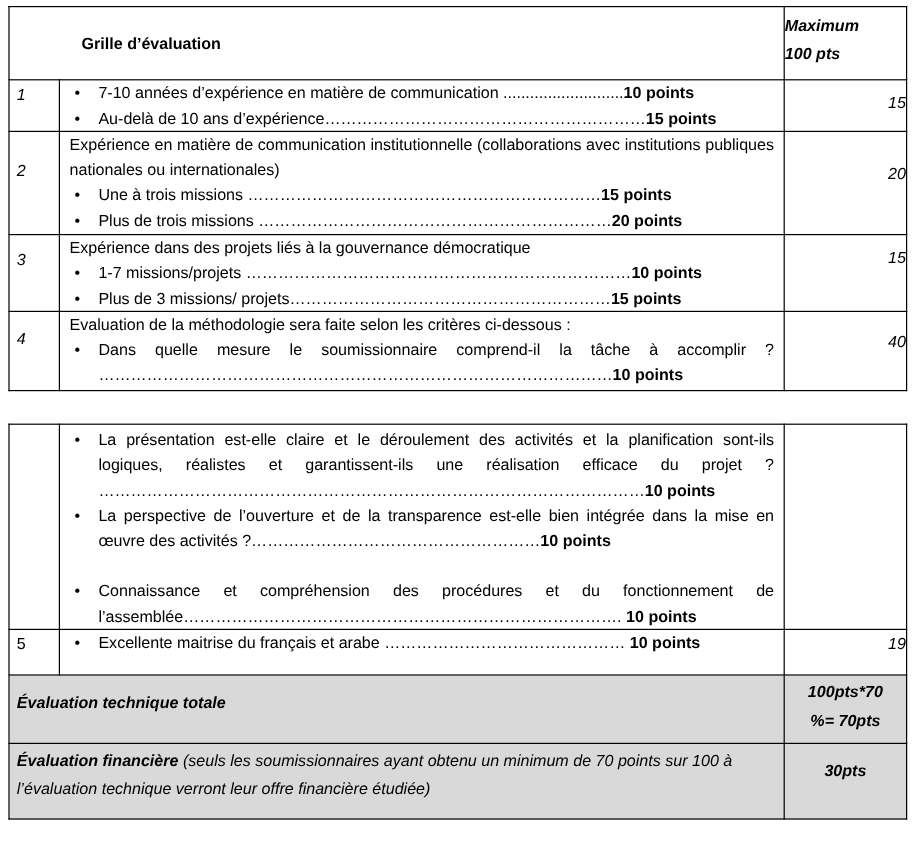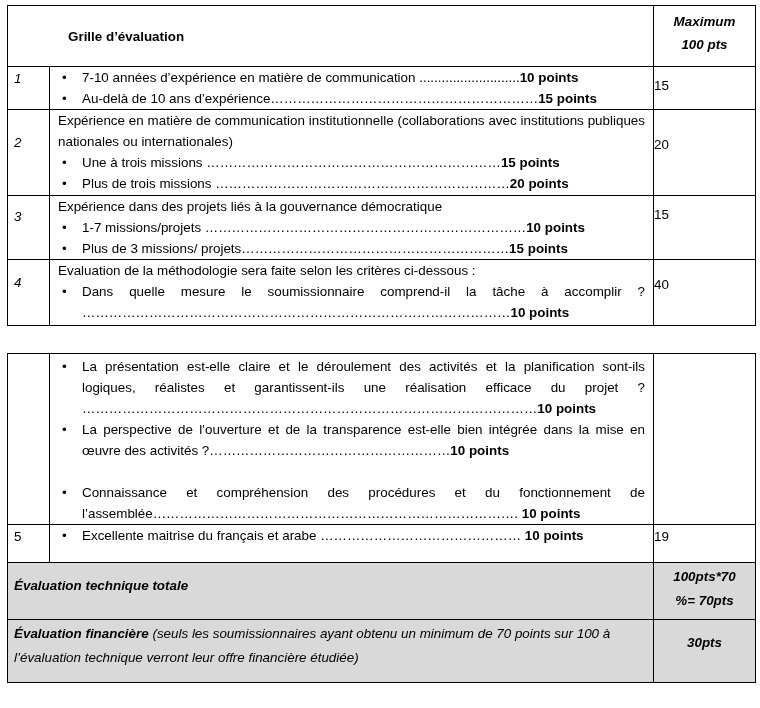--- a/index.html
+++ b/index.html
@@ -9,29 +9,29 @@
       font-size: 13.4px; color: #000;
     }
     .tbl { position: absolute; left: 7px; width: 749px; border-collapse: collapse; table-layout: fixed; }
     .tbl td { border: 1.3px solid #000; vertical-align: top; padding: 0; line-height: 21px; }
     .col-num { width: 42px; }
     .col-max { width: 102px; }
     #part1 { top: 5px; }
     #part2 { top: 353px; }
     .num { font-style: italic; padding-left: 6px !important; padding-top: 1px !important; }
     .num.plain { font-style: normal; }
-    .max { text-align: left; padding-top: 8px !important; }
+    .max { text-align: right; font-style: italic; padding-top: 8px !important; }
     .desc { padding: 0 8px 0 8px !important; }
     .just { text-align: justify; text-align-last: left; }
     .bul { position: relative; padding-left: 24px; }
     .bul::before { content: "\2022"; position: absolute; left: 4px; top: 0; }
     .bul .pts, .pts { font-weight: bold; }
     .row-head td { height: 56px; }
     .head-title { font-weight: bold; padding-left: 60px !important; vertical-align: middle !important; }
-    .head-max { text-align: center; font-weight: bold; font-style: italic; padding-top: 4px !important; line-height: 23px !important; }
+    .head-max { text-align: left; font-weight: bold; font-style: italic; padding-top: 4px !important; line-height: 23px !important; }
     .gray td { background: #d9d9d9; }
     .gray .lbl { font-weight: bold; font-style: italic; padding-left: 6px !important; }
     .gray .it { font-style: italic; font-weight: normal; }
     .gray .mx { text-align: center; font-weight: bold; font-style: italic; }
     .last td { border-bottom: none; }
   </style>
 </head>
 <body>
 
 <table class="tbl" id="part1">

